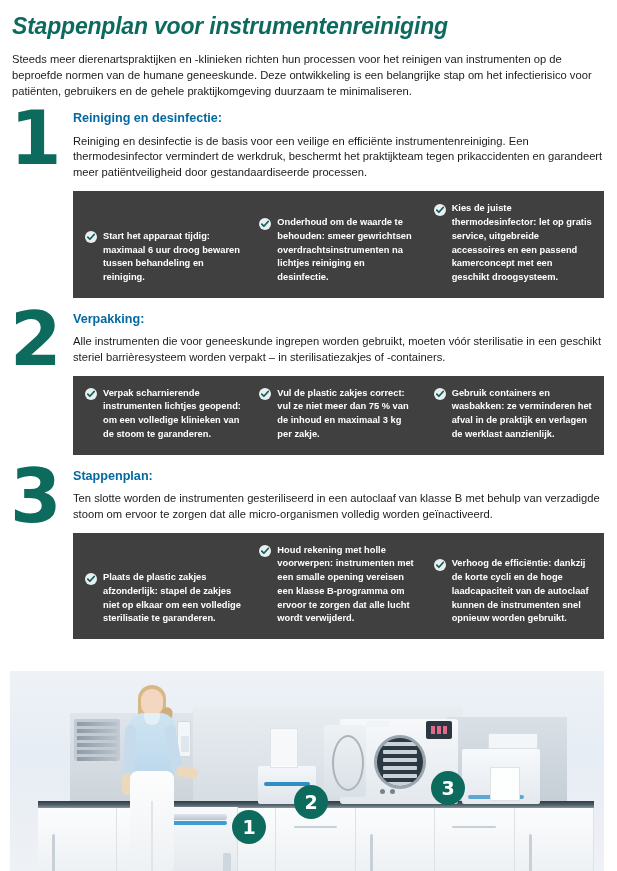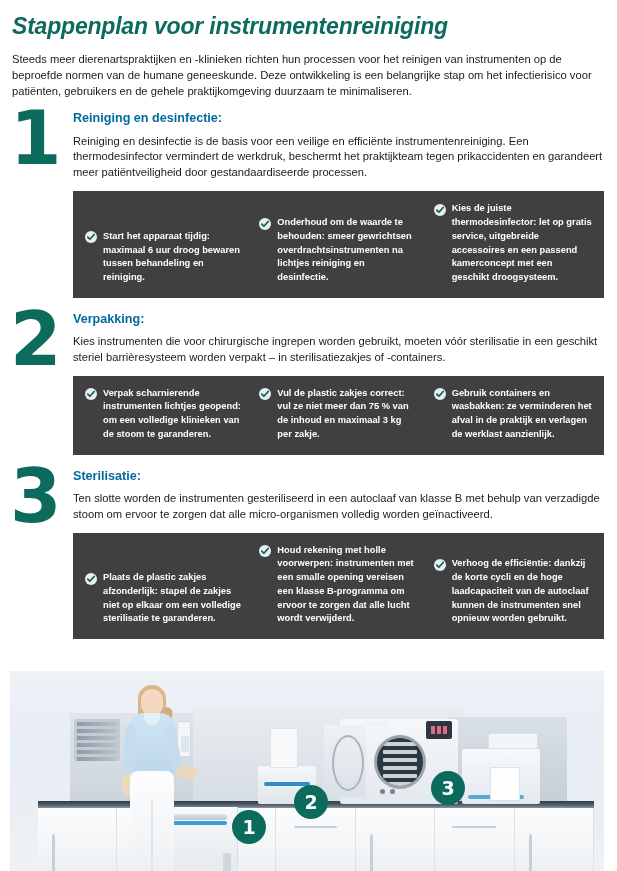--- a/index.html
+++ b/index.html
@@ -389,21 +389,21 @@
               </svg>
           </span>
           <span class="tip-text">Kies de juiste thermodesinfector: let op gratis service, uitgebreide accessoires en een passend kamerconcept met een geschikt droogsysteem.</span>
         </div>
       </div>
     </div>
 
     <div class="step">
       <div class="step-number">2</div>
       <h2 class="step-heading">Verpakking:</h2>
-      <p class="step-body">Kies instrumenten die voor chirurgische ingrepen worden gebruikt, moeten vóór sterilisatie in een geschikt steriel barrièresysteem worden verpakt – in sterilisatiezakjes of -containers.</p>
+      <p class="step-body">Alle instrumenten die voor geneeskunde ingrepen worden gebruikt, moeten vóór sterilisatie in een geschikt steriel barrièresysteem worden verpakt – in sterilisatiezakjes of -containers.</p>
       <div class="tipbox">
         <div class="tip">
           <span class="tip-check">
             <svg viewBox="0 0 10 10" aria-hidden="true">
                 <path d="M1 5.2 L3.6 7.8 L9 1.8" fill="none" stroke="#0b5e55" stroke-width="2.1" stroke-linecap="round" stroke-linejoin="round"></path>
               </svg>
           </span>
           <span class="tip-text">Verpak scharnierende instrumenten lichtjes geopend: om een volledige klinieken van de stoom te garanderen.</span>
         </div>
         <div class="tip">
@@ -420,21 +420,21 @@
                 <path d="M1 5.2 L3.6 7.8 L9 1.8" fill="none" stroke="#0b5e55" stroke-width="2.1" stroke-linecap="round" stroke-linejoin="round"></path>
               </svg>
           </span>
           <span class="tip-text">Gebruik containers en wasbakken: ze verminderen het afval in de praktijk en verlagen de werklast aanzienlijk.</span>
         </div>
       </div>
     </div>
 
     <div class="step">
       <div class="step-number">3</div>
-      <h2 class="step-heading">Sterilisatie:</h2>
+      <h2 class="step-heading">Stappenplan:</h2>
       <p class="step-body">Ten slotte worden de instrumenten gesteriliseerd in een autoclaaf van klasse B met behulp van verzadigde stoom om ervoor te zorgen dat alle micro-organismen volledig worden geïnactiveerd.</p>
       <div class="tipbox">
         <div class="tip">
           <span class="tip-check">
             <svg viewBox="0 0 10 10" aria-hidden="true">
                 <path d="M1 5.2 L3.6 7.8 L9 1.8" fill="none" stroke="#0b5e55" stroke-width="2.1" stroke-linecap="round" stroke-linejoin="round"></path>
               </svg>
           </span>
           <span class="tip-text">Plaats de plastic zakjes afzonderlijk: stapel de zakjes niet op elkaar om een volledige sterilisatie te garanderen.</span>
         </div>

